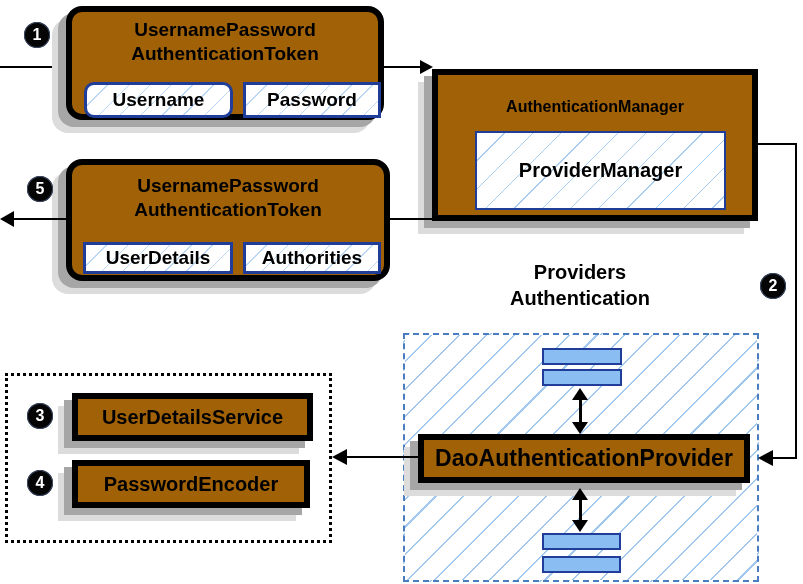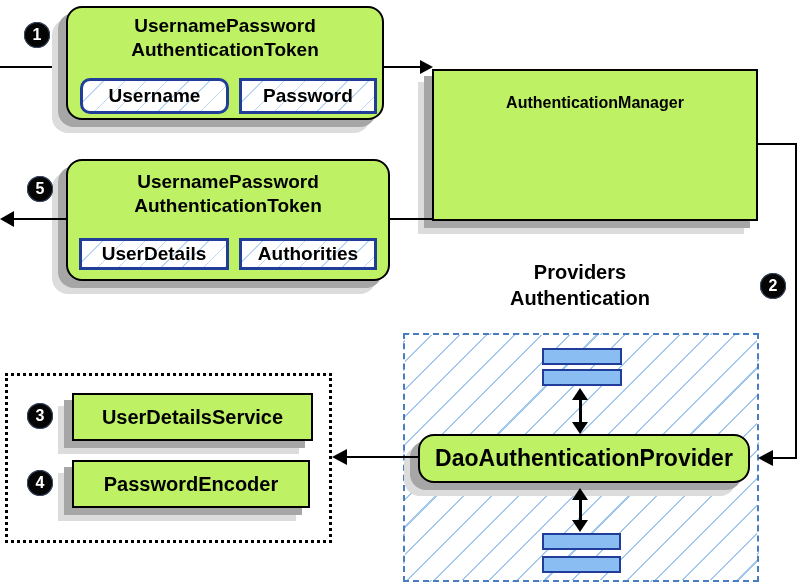--- a/index.html
+++ b/index.html
@@ -1,21 +1,21 @@
 <!DOCTYPE html>
 <html><head>
 <meta charset="utf-8">
 <style>
   html,body{margin:0;padding:0;background:#fff;}
   .canvas{
     position:relative;width:803px;height:584px;background:#ffffff;
     font-family:"Liberation Sans",sans-serif;overflow:hidden;
   }
   .node{
-    position:absolute;background:#bef264;border:2px solid #000000;
+    position:absolute;background:#a16207;border:6px solid #000000;
     box-sizing:border-box;color:#000;
   }
   .shadow{box-shadow:-8px 7px 0 0 #a6a6a6,-14px 13px 0 0 #dcdcdc;}
   .rounded{border-radius:16px;}
   .titlebox{display:flex;flex-direction:column;align-items:center;}
   .ttl{font-weight:bold;font-size:19px;line-height:24px;text-align:center;}
   .field{
     position:absolute;background-color:#fff;border:3px solid #1f3d99;
     box-sizing:border-box;display:flex;align-items:center;justify-content:center;
     font-weight:bold;font-size:19px;
@@ -57,20 +57,21 @@
     <div class="ttl">AuthenticationToken</div>
     <div class="field" style="left:12px;top:70px;width:149px;height:36px;border-radius:10px;">Username</div>
     <div class="field" style="left:171px;top:70px;width:138px;height:36px;text-align:center;">Password</div>
   </div>
 
   <div class="line" style="left:384px;top:66px;width:37px;height:2px;"></div>
   <div class="arr" style="left:420px;top:60px;border-top:7px solid transparent;border-bottom:7px solid transparent;border-left:13px solid #000;"></div>
 
   <div class="node shadow" style="left:432px;top:69px;width:326px;height:152px;">
     <div class="ttl" style="font-size:16px;margin-top:20px;">AuthenticationManager</div>
+    <div class="hatch-inner" style="left:37px;top:56px;width:251px;height:79px;">ProviderManager</div>
   </div>
 
   <div class="line" style="left:758px;top:143px;width:39px;height:2px;"></div>
   <div class="line" style="left:795px;top:143px;width:2px;height:316px;"></div>
   <div class="line" style="left:773px;top:457px;width:24px;height:2px;"></div>
   <div class="arr" style="left:758px;top:450px;border-top:8px solid transparent;border-bottom:8px solid transparent;border-right:15px solid #000;"></div>
   <div class="badge" style="left:760px;top:273px;">2</div>
 
   <div class="line" style="left:390px;top:218px;width:42px;height:2px;"></div>
 
@@ -90,21 +91,21 @@
     <div>Authentication</div>
   </div>
 
   <div class="bar" style="left:542px;top:348px;"></div>
   <div class="bar" style="left:542px;top:369px;"></div>
 
   <div class="line" style="left:579px;top:397px;width:3px;height:28px;"></div>
   <div class="arr" style="left:572px;top:388px;border-left:8px solid transparent;border-right:8px solid transparent;border-bottom:12px solid #000;"></div>
   <div class="arr" style="left:572px;top:422px;border-left:8px solid transparent;border-right:8px solid transparent;border-top:12px solid #000;"></div>
 
-  <div class="node shadow bigname" style="left:418px;top:434px;width:332px;height:49px;font-size:23px;border-radius:16px;">DaoAuthenticationProvider</div>
+  <div class="node shadow bigname" style="left:418px;top:434px;width:332px;height:49px;font-size:23px;">DaoAuthenticationProvider</div>
 
   <div class="line" style="left:579px;top:497px;width:3px;height:26px;"></div>
   <div class="arr" style="left:572px;top:488px;border-left:8px solid transparent;border-right:8px solid transparent;border-bottom:12px solid #000;"></div>
   <div class="arr" style="left:572px;top:520px;border-left:8px solid transparent;border-right:8px solid transparent;border-top:12px solid #000;"></div>
 
   <div class="bar" style="left:542px;top:533px;width:79px;"></div>
   <div class="bar" style="left:542px;top:556px;width:79px;"></div>
 
   <div class="line" style="left:347px;top:456px;width:71px;height:2px;"></div>
   <div class="arr" style="left:332px;top:449px;border-top:8px solid transparent;border-bottom:8px solid transparent;border-right:15px solid #000;"></div>

